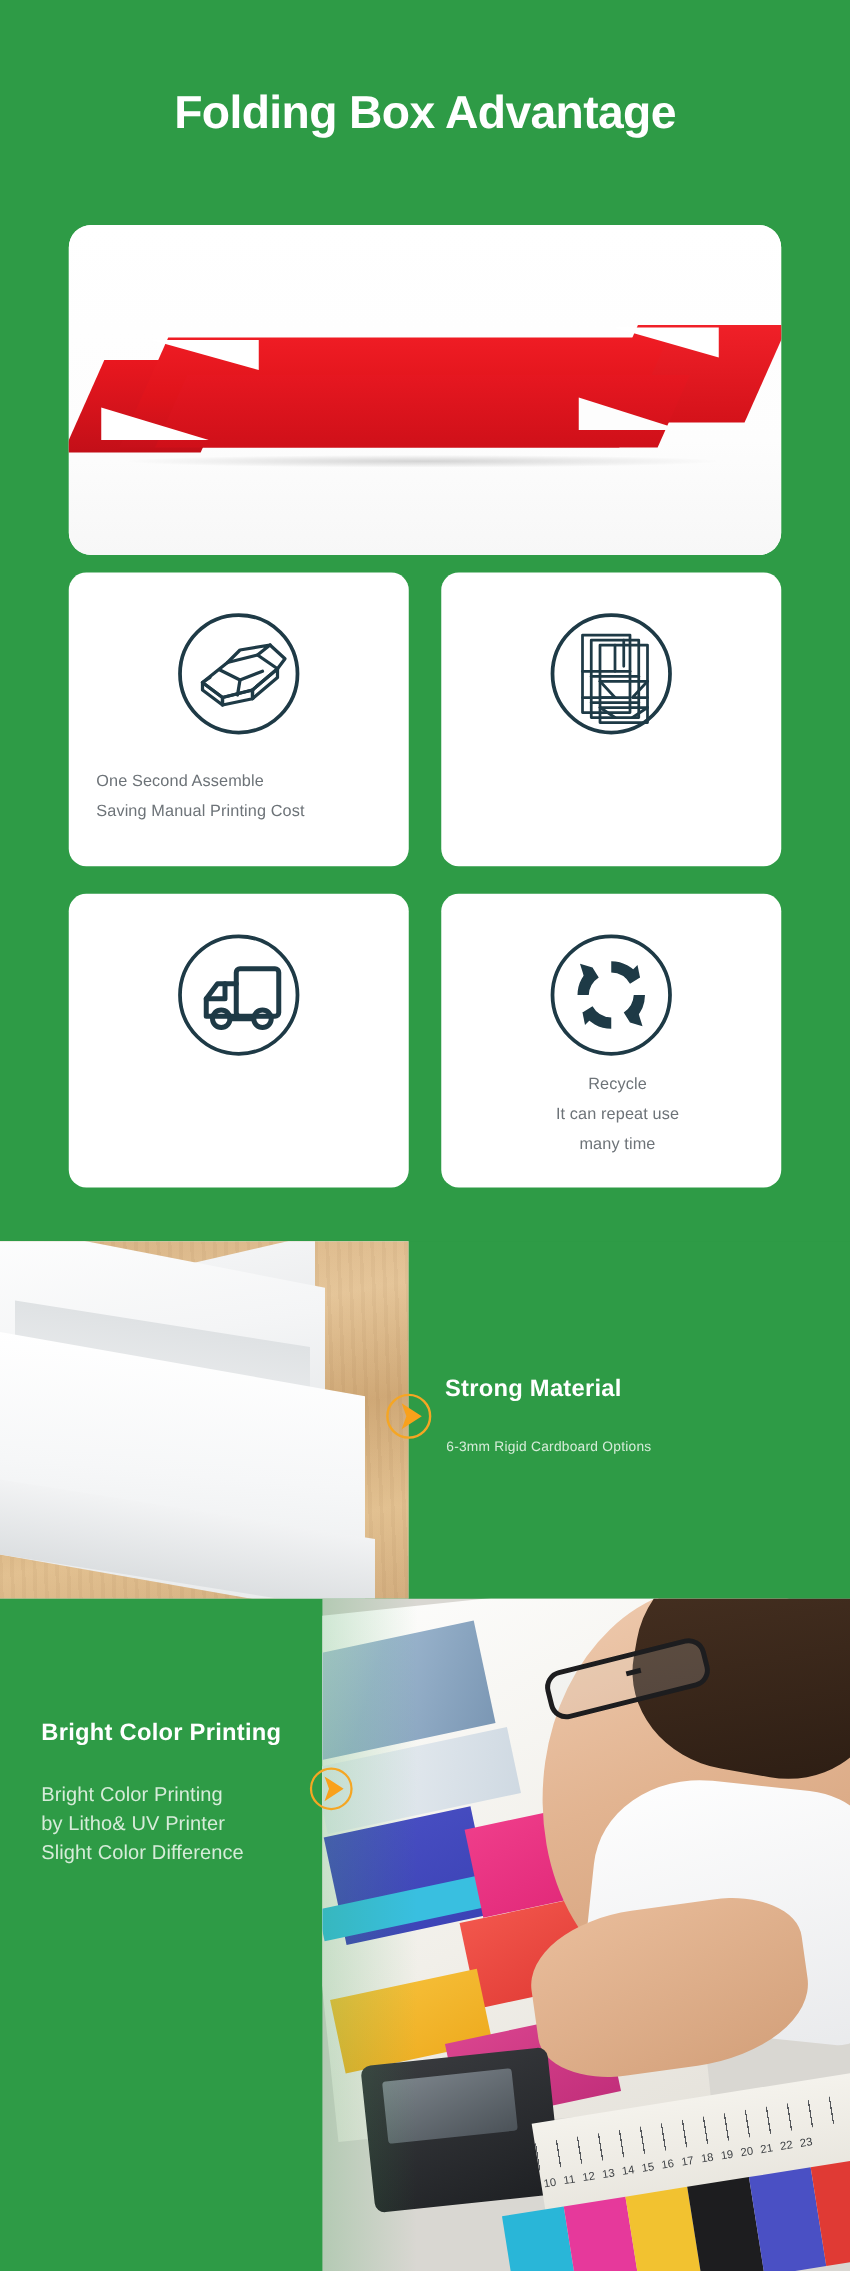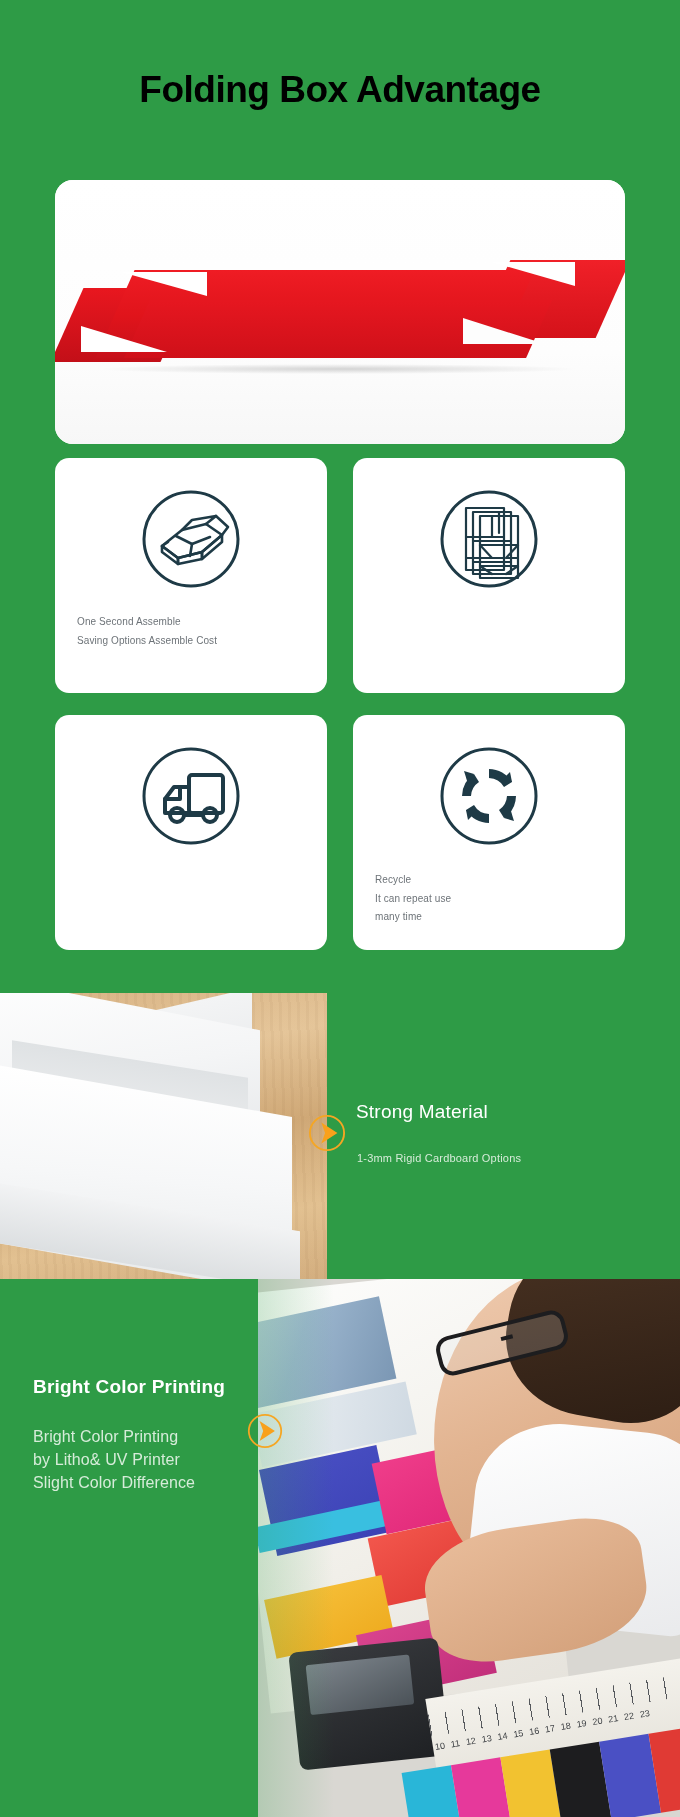--- a/index.html
+++ b/index.html
@@ -28,21 +28,21 @@
   .title-wrap {
     position: absolute;
     top: 68px;
     left: 0;
     width: 680px;
     text-align: center;
   }
   .title {
     font-size: 37px;
     font-weight: bold;
-    color: #000000;
+    color: #ffffff;
     letter-spacing: -0.5px;
     line-height: 1.2;
   }
 
   
   .hero-card {
     position: absolute;
     left: 55px;
     top: 180px;
     width: 570px;
@@ -145,26 +145,26 @@
     transform: translateX(-50%);
     width: 118px;
     height: 118px;
   }
   .card-icon svg { display: block; width: 118px; height: 118px; }
   .card-text {
     position: absolute;
     left: 22px;
     right: 12px;
     top: 155px;
-    font-size: 10px;
+    font-size: 13px;
     color: #6d7378;
     line-height: 1.85;
     letter-spacing: 0.1px;
   }
-  .card-text.up { top: 156px; }
+  .card-text.up { top: 140px; text-align: center; }
   .card-text div { white-space: nowrap; }
 
   
   .sm-block {
     position: absolute;
     left: 0;
     top: 993px;
     width: 680px;
     height: 286px;
   }
@@ -227,21 +227,21 @@
     position: absolute;
     left: 308px;
     top: 121px;
     width: 38px; height: 38px;
   }
   .sm-title {
     position: absolute;
     left: 356px;
     top: 108px;
     font-size: 19px;
-    font-weight: normal;
+    font-weight: bold;
     color: #ffffff;
     letter-spacing: 0.2px;
   }
   .sm-sub {
     position: absolute;
     left: 357px;
     top: 153px;
     font-size: 11px;
     color: #d6ecd9;
     letter-spacing: 0.2px;
@@ -480,21 +480,21 @@
           <path d="M46 78 L70 72 L70 79 L46 84 Z"></path>
           <path d="M50 50 L60 40 L84 36 L74 44"></path>
           <path d="M84 36 L96 47 L90 55"></path>
           <path d="M44 56 L60 64 L78 57"></path>
           <path d="M60 64 L58 76"></path>
           <path d="M30 66 L36 62"></path>
         </svg>
       </div>
       <div class="card-text">
         <div>One Second Assemble</div>
-        <div>Saving Options Assemble Cost</div>
+        <div>Saving Manual Printing Cost</div>
       </div>
     </div>
 
     <div class="card">
       <div class="card-icon">
         <svg viewBox="0 0 118 118" fill="none" stroke="#1e3a46" stroke-width="2.2" stroke-linecap="round" stroke-linejoin="round">
           <circle cx="59" cy="59" r="47" stroke-width="3"></circle>
           <rect x="36" y="28" width="38" height="62"></rect>
           <rect x="43" y="32" width="38" height="62"></rect>
           <rect x="50" y="36" width="38" height="62"></rect>
@@ -561,21 +561,21 @@
     <div class="sm-green"></div>
   </div>
 
   <div class="sm-play" style="top:1114px;">
     <svg class="play-svg" viewBox="0 0 40 40" width="38" height="38">
       <circle cx="20" cy="20" r="18" fill="none" stroke="#f5a623" stroke-width="2"></circle>
       <path d="M14 9 L31 20 L14 31 L18 20 Z" fill="#f9a11b"></path>
     </svg>
   </div>
   <div class="sm-title" style="top:1101px;">Strong  Material</div>
-  <div class="sm-sub" style="top:1152px;">1-3mm Rigid Cardboard  Options</div>
+  <div class="sm-sub" style="top:1152px;">6-3mm Rigid Cardboard  Options</div>
 
   <div class="bc-block"></div>
 
   <div class="bc-photo">
     <div class="bcp-sheet">
       <div class="swatch bcp-img1"></div>
       <div class="swatch bcp-img2"></div>
       <div class="swatch bcp-blue"></div>
       <div class="swatch bcp-cyanrow"></div>
       <div class="swatch bcp-pink"></div>

